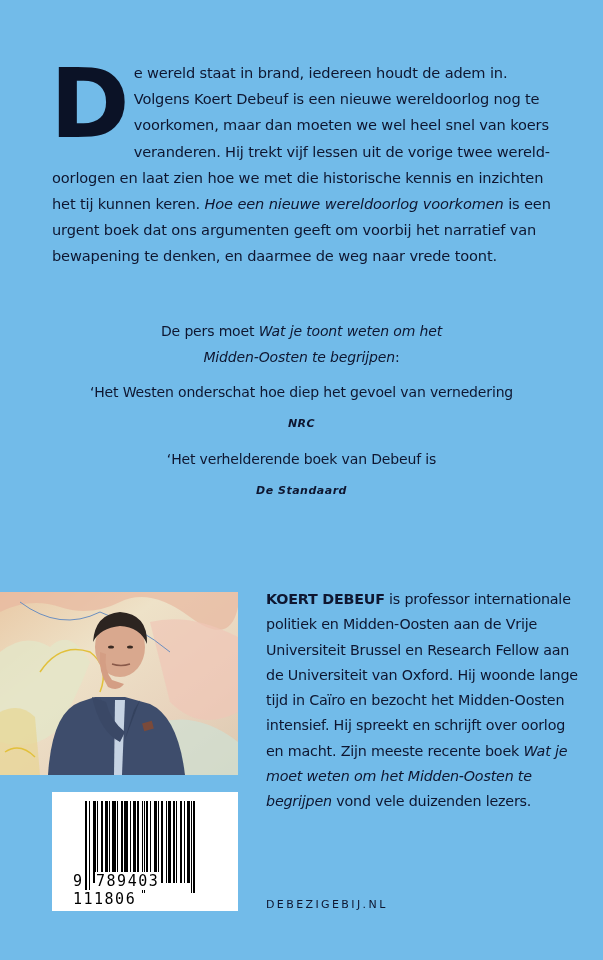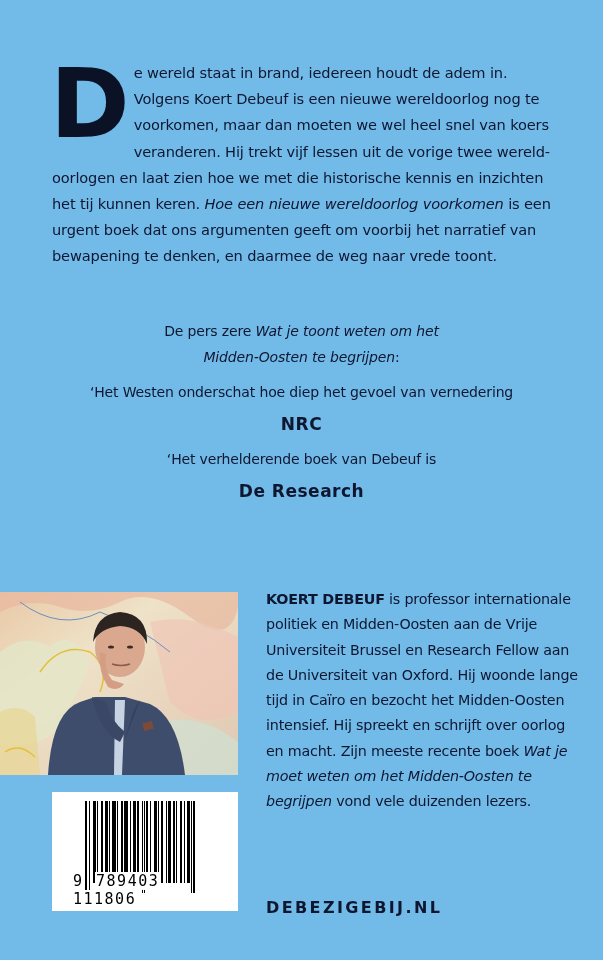--- a/index.html
+++ b/index.html
@@ -19,21 +19,21 @@
     height:76px; margin:6px 8px 0 -2px; color:#0B1226;
     letter-spacing:-4px;
   }
   .press {
     position:absolute; left:40px; top:318px; width:523px; text-align:center;
     font-size:14px; line-height:26px; letter-spacing:-0.15px;
   }
   .press p { margin:0; }
   .press .intro { margin-bottom:10px; }
   .press .quote { line-height:25px; }
-  .press .source { font-weight:bold; font-size:17px; margin:6px 0 10px; letter-spacing:0.5px;}
+  .press .source { font-weight:bold; font-style:italic; font-size:11px; margin:6px 0 10px; letter-spacing:0.5px;}
   .photo {
     position:absolute; left:0; top:592px; width:238px; height:183px;
     overflow:hidden; background:#E8DCC0;
   }
   .barcode-box {
     position:absolute; left:52px; top:792px; width:186px; height:119px;
     background:#fff;
   }
   .bars { position:absolute; left:33px; top:9px; width:136px; height:92px; display:flex; align-items:flex-start; }
   .bars span { display:block; background:#000; height:82px; }
@@ -45,43 +45,43 @@
     color:#000;
   }
   .isbn span { background:#fff; padding:0 1px; }
   .bio {
     position:absolute; left:266px; top:587px; width:320px;
     font-size:14.3px; line-height:25.3px; letter-spacing:-0.2px;
   }
   .bio b { font-weight:bold; }
   .site {
     position:absolute; left:266px; top:898px;
-    font-weight:bold; font-size:16px; letter-spacing:2.4px;
+    font-weight:normal; font-size:11px; letter-spacing:2.4px;
   }
 </style>
 </head>
 <body>
 
 <div class="blurb">
   <span class="dropcap">D</span><span>e wereld staat in brand, iedereen houdt de adem in. Volgens Koert Debeuf is een nieuwe wereldoorlog nog te voorkomen, maar dan moeten we wel heel snel van koers veranderen. Hij trekt vijf lessen uit de vorige twee wereld­oorlogen en laat zien hoe we met die historische kennis en inzich­ten het tij kunnen keren. </span><em>Hoe een nieuwe wereldoorlog voorkomen</em><span> is een urgent boek dat ons argumenten geeft om voorbij het narratief van bewapening te denken, en daarmee de weg naar vrede toont.</span>
 </div>
 
 <div class="press">
   <p class="intro">
-    <span>De pers zere </span><em>Wat je toont weten om het</em><br>
+    <span>De pers moet </span><em>Wat je toont weten om het</em><br>
     <em>Midden-Oosten te begrijpen</em><span>:</span>
   </p>
   <p class="quote">
     <span>‘Het Westen onderschat hoe diep het gevoel van vernedering</span><br>
   </p>
   <p class="source">NRC</p>
   <p class="quote">
     <span>‘Het verhelderende boek van Debeuf is</span><br>
   </p>
-  <p class="source">De Research</p>
+  <p class="source">De Standaard</p>
 </div>
 
 <div class="photo">
   <svg width="238" height="183" viewBox="0 0 238 183">
     <defs>
       <linearGradient id="mapg" x1="0" y1="0" x2="1" y2="1">
         <stop offset="0" stop-color="#E9C9A6"></stop>
         <stop offset="0.35" stop-color="#EEE2C8"></stop>
         <stop offset="0.7" stop-color="#E8D3BD"></stop>
         <stop offset="1" stop-color="#DCC9B0"></stop>

